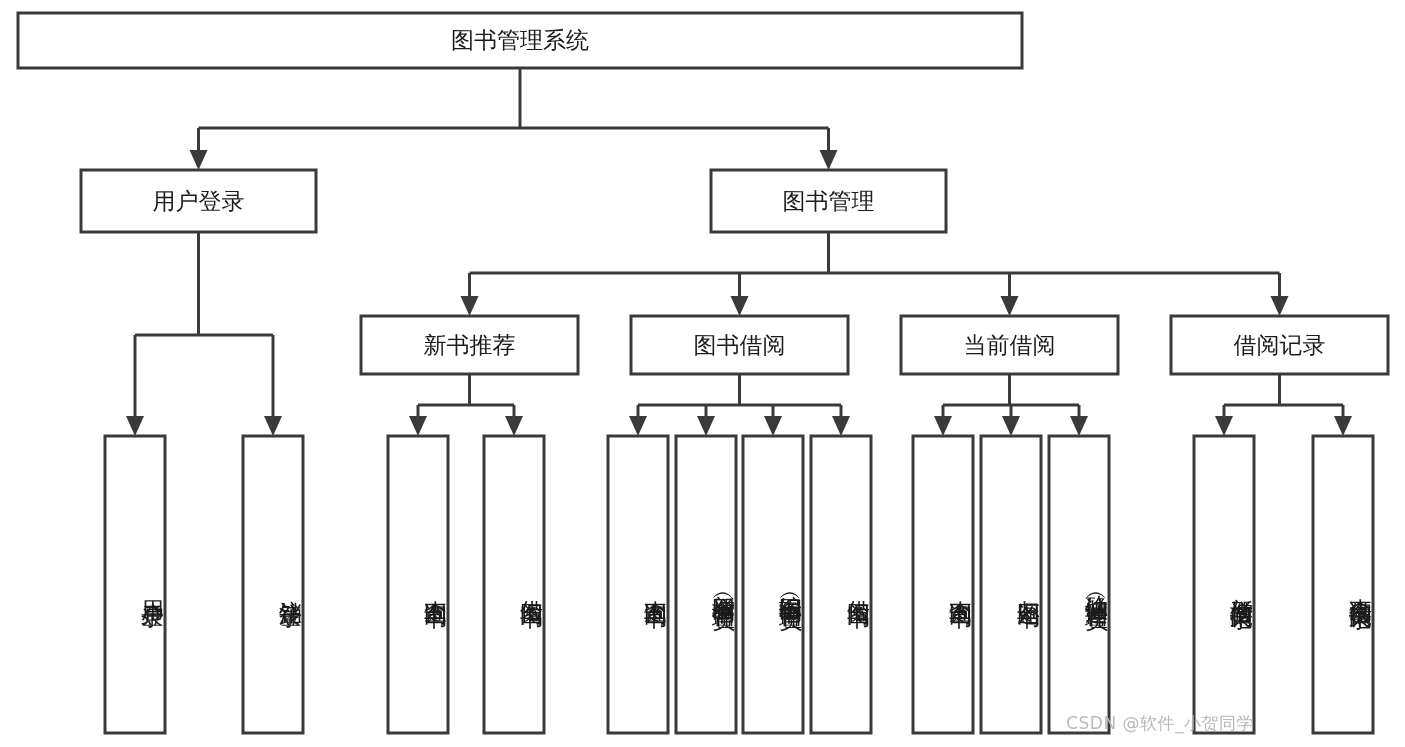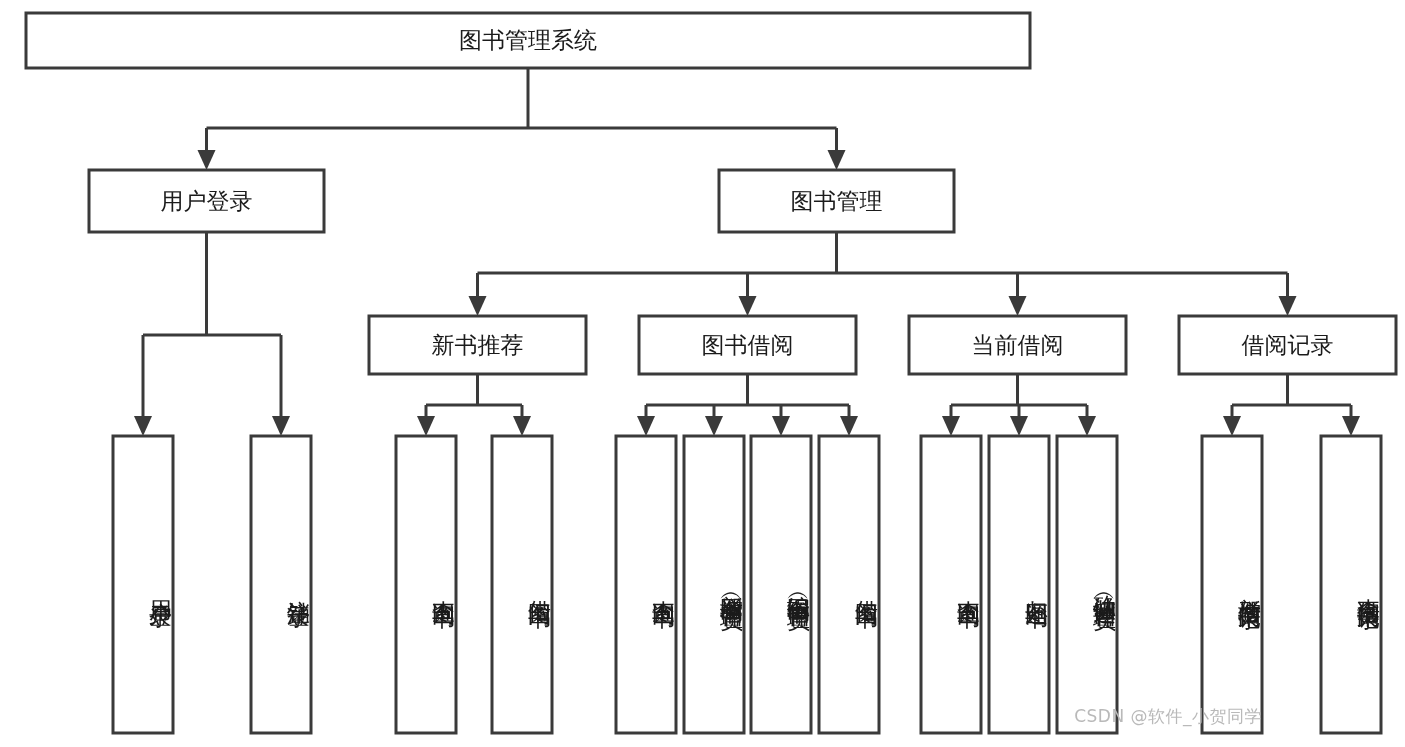--- a/index.html
+++ b/index.html
@@ -11,21 +11,20 @@
     width: 1405px;
     height: 747px;
     overflow: hidden;
     font-family: "DejaVu Sans", "Liberation Sans", sans-serif;
   }
   #diagram-root {
     position: relative;
     width: 1262px;
     height: 747px;
     background: #ffffff;
-    margin-left: 8px;
   }
   svg#diagram-svg {
     position: absolute;
     left: 0;
     top: 0;
     width: 1405px;
     height: 747px;
     display: block;
   }
   .node-box {
@@ -61,21 +60,21 @@
     line-height: 1.05;
     color: #1b1b1b;
     letter-spacing: 2px;
     white-space: nowrap;
     pointer-events: none;
     font-family: "DejaVu Sans", "Liberation Sans", sans-serif;
   }
   .watermark {
     position: absolute;
     right: 8px;
-    bottom: 19px;
+    bottom: 12px;
     font-size: 17px;
     color: #b9b9b9;
     font-family: "DejaVu Sans", "Liberation Sans", sans-serif;
     white-space: nowrap;
     letter-spacing: 0.5px;
   }
 </style>
 </head>
 <body>
 

